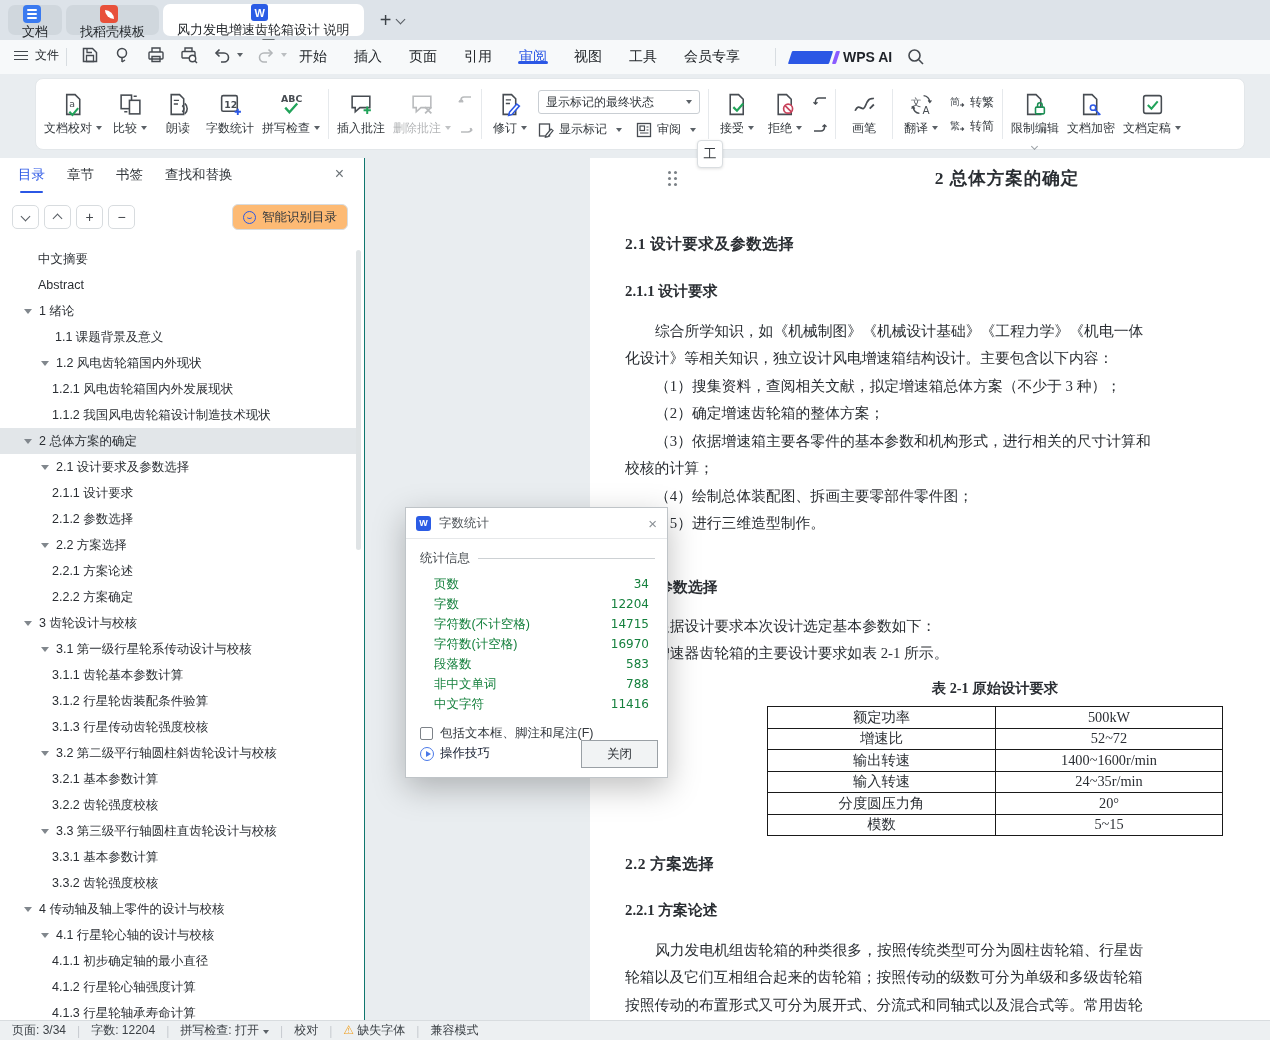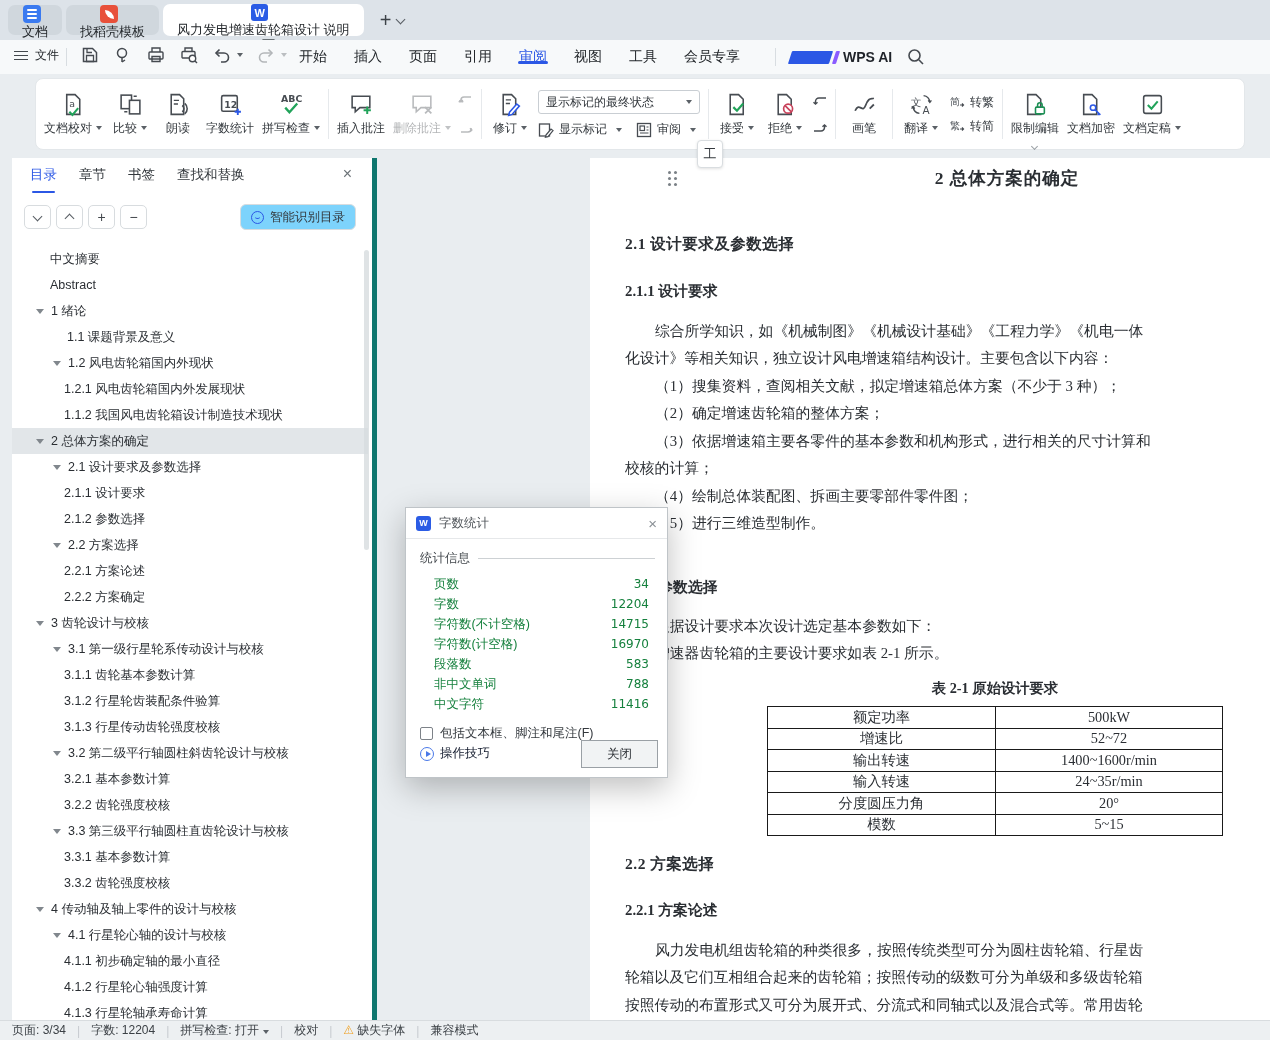--- a/index.html
+++ b/index.html
@@ -50,29 +50,29 @@
   .rlb { font-size:12px; color:#33383d; white-space:nowrap; display:flex; align-items:center;}
   .caret { display:inline-block; width:0; height:0; border-left:3.5px solid transparent; border-right:3.5px solid transparent; border-top:4px solid #5b6167; margin-left:4px;}
   .rstack { display:flex; flex-direction:column; justify-content:center; gap:9px; padding:0 3px; flex:none;}
   .rcol { display:flex; flex-direction:column; justify-content:center; gap:7px; flex:none; padding:0 4px;}
   .rdrop { width:162px; height:24px; border:1px solid #c9ced3; border-radius:3px; font-size:12px; color:#33383d; display:flex; align-items:center; justify-content:space-between; padding:0 7px; background:#fff;}
   .rrow { display:flex; align-items:center; gap:5px; font-size:12px; color:#33383d; white-space:nowrap;}
   .launcher { position:absolute; left:996px; top:58px; }
   .launcher .chev{ width:5px;height:5px;border-color:#9aa0a5;}
 
   
-  .sidebar { position:absolute; left:12px; top:158px; width:365px; height:862px; background:#fff; border-right:5px solid #0f766e; }
+  .sidebar { position:absolute; left:0; top:158px; width:365px; height:862px; background:#fff; border-right:1px solid #0f766e; }
   .stabs { position:absolute; left:18px; top:8px; display:flex; gap:22px; font-size:13.5px; color:#33383d; }
   .stab { position:relative; padding-bottom:9px; }
   .stab.active { color:#2b57e5; }
   .stab.active::after { content:""; position:absolute; left:2px; right:2px; bottom:0; height:2.5px; background:#2b57e5; border-radius:2px;}
   .sclose { position:absolute; right:20px; top:7px; font-size:16px; color:#6b7277;}
   .sctrl { position:absolute; left:12px; top:47px; display:flex; gap:5px; }
   .sbtn { width:27px; height:24px; background:#fff; border:1px solid #d8dcdf; border-radius:5px; display:flex; align-items:center; justify-content:center; font-size:14px; color:#43484d; }
-  .smart { position:absolute; right:16px; top:46px; height:26px; border:1px solid #d8dcdf; border-radius:6px; display:flex; align-items:center; gap:6px; padding:0 10px; font-size:12.5px; color:#33383d; background:#7dd3fc;}
+  .smart { position:absolute; right:16px; top:46px; height:26px; border:1px solid #d8dcdf; border-radius:6px; display:flex; align-items:center; gap:6px; padding:0 10px; font-size:12.5px; color:#33383d; background:#fdba74;}
   .ai-ic { width:13px; height:13px; border:1.5px solid #2b57e5; border-radius:50%; position:relative;}
   .ai-ic::after { content:""; position:absolute; left:2.5px; top:3px; width:5px; height:3.5px; border-bottom:1.5px solid #2b57e5; border-radius:0 0 4px 4px; }
   .toc { position:absolute; left:0; top:88px; width:356px; }
   .ti { position:relative; height:26px; display:flex; align-items:center; font-size:12.5px; color:#2a2e33; white-space:nowrap; }
   .ti.sel { background:#e2e6e9; }
   .tri { width:0; height:0; border-left:4px solid transparent; border-right:4px solid transparent; border-top:5px solid #81878d; margin-right:7px; flex:none;}
   .a0 { padding-left:24px; } .l0 { padding-left:38px; }
   .a1 { padding-left:41px; } .l1 { padding-left:55px; }
   .l2 { padding-left:52px; }
   .sscroll { position:absolute; right:3px; top:92px; width:5px; height:300px; background:#d7dcdf; border-radius:3px; opacity:.8;}

